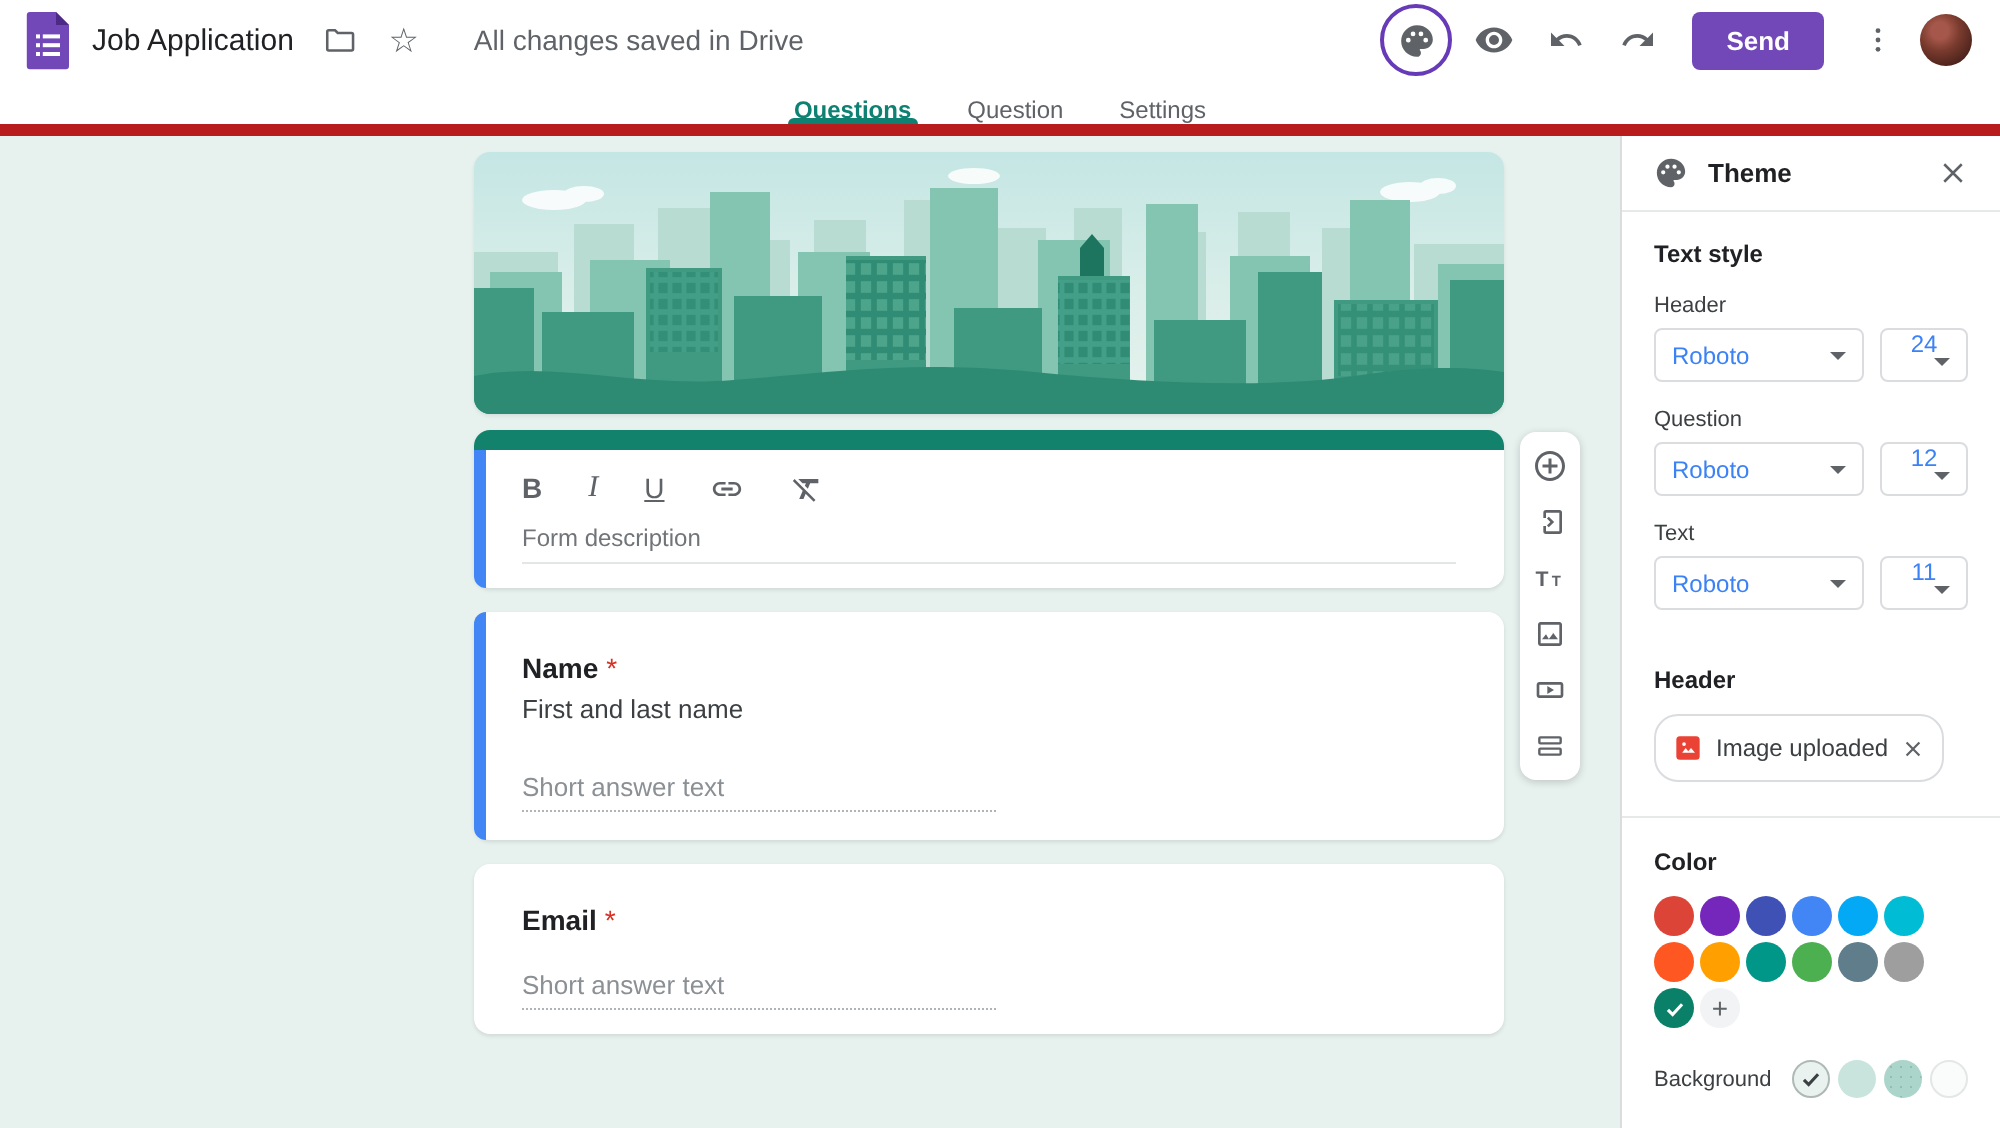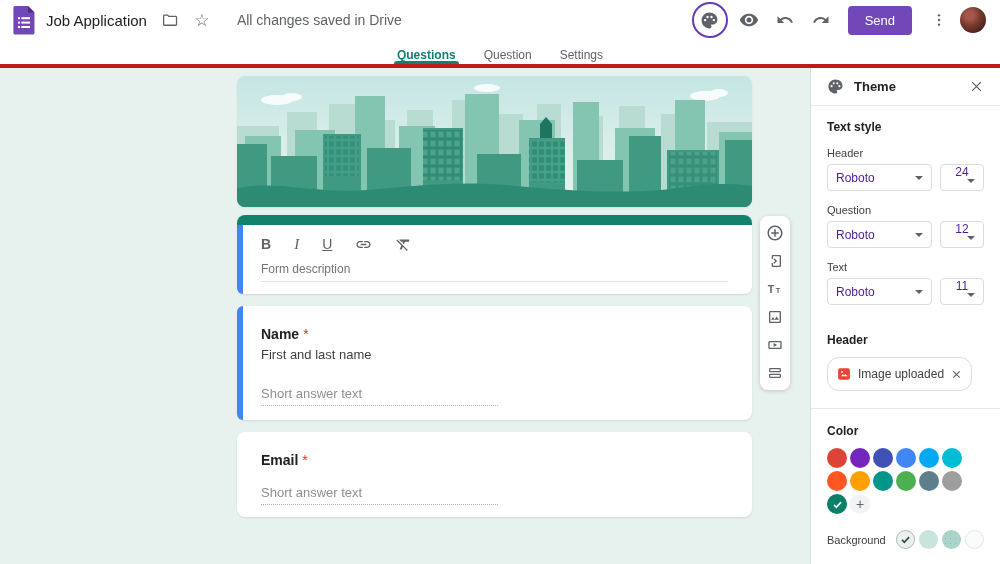--- a/index.html
+++ b/index.html
@@ -8,26 +8,26 @@
   svg { display:block; }
 
   
   .topbar { position:absolute; top:0; left:0; right:0; height:40px; background:#fff; display:flex; align-items:center; padding:0 14px 0 12px; z-index:5; }
   .doc-title { font-size:15px; color:#202124; margin-left:10px; white-space:nowrap; }
   .tb-icon { width:30px; height:30px; display:flex; align-items:center; justify-content:center; cursor:pointer; border-radius:50%; }
   .folder { margin-left:8px; } .star { margin-left:2px; }
   .saved { font-size:14px; color:#5f6368; margin-left:20px; }
   .tb-right { margin-left:auto; display:flex; align-items:center; gap:6px; }
   .palette-ring { width:36px; height:36px; border:2.5px solid #673ab7; border-radius:50%; display:flex; align-items:center; justify-content:center; background:#fff; }
-  .send-btn { background:#7248b9; color:#fff; font-size:13px; border:none; border-radius:4px; padding:7px 17px; margin:0 6px; cursor:pointer; font-family:inherit; }
+  .send-btn { background:#7248b9; color:#fff; font-size:13px; border:none; border-radius:4px; padding:7px 17px; margin:0 6px; cursor:pointer; font-family:inherit;font-weight:bold; }
   .avatar { width:26px; height:26px; border-radius:50%; cursor:pointer;
     background:radial-gradient(circle at 38% 32%, #a4574a 0 18%, #7a3b2e 42%, #4e241d 75%, #351713); }
 
   
-  .tabsbar { position:absolute; top:40px; left:0; right:0; height:28px; background:#fff; border-bottom:4px solid #b91c1c; display:flex; justify-content:center; gap:28px; z-index:4; }
+  .tabsbar { position:absolute; top:40px; left:0; right:0; height:28px; background:#fff; border-bottom:6px solid #b91c1c; display:flex; justify-content:center; gap:28px; z-index:4; }
   .tab { font-size:12px; color:#5f6368; padding-top:8px; cursor:pointer; position:relative; }
   .tab.active { color:#0e8173; font-weight:bold; }
   .tab.active::after { content:""; position:absolute; left:-3px; right:-3px; bottom:0; height:3px; background:#0e8173; border-radius:3px 3px 0 0; }
 
   
   .content { position:absolute; top:68px; left:0; width:810px; bottom:0; background:#e7f1ee; }
   .form-col { position:absolute; left:237px; top:8px; width:515px; }
   .banner { height:131px; border-radius:8px; overflow:hidden; box-shadow:0 1px 2px rgba(0,0,0,.08); }
   .banner svg { width:100%; height:100%; }
 
@@ -57,21 +57,21 @@
 
   
   .theme-panel { position:absolute; top:68px; left:810px; right:0; bottom:0; background:#fff; border-left:1px solid #dadce0; }
   .tp-header { height:38px; display:flex; align-items:center; padding:0 16px; border-bottom:1px solid #e6e9e8; }
   .tp-title { font-size:13px; font-weight:bold; color:#202124; margin-left:10px; }
   .tp-close { margin-left:auto; cursor:pointer; display:flex; }
   .tp-body { padding:14px 16px 0; }
   .tp-heading { font-size:12px; font-weight:bold; color:#202124; }
   .field-label { font-size:11px; color:#3c4043; margin:13px 0 5px; }
   .dd-row { display:flex; gap:8px; }
-  .dd { height:27px; border:1px solid #dadce0; border-radius:4px; display:flex; align-items:center; padding:0 8px; font-size:12px; color:#4c1d95; cursor:pointer; background:#fff; }
+  .dd { height:27px; border:1px solid #dadce0; border-radius:4px; display:flex; align-items:center; padding:0 8px; font-size:12px; color:#3b82f6; cursor:pointer; background:#fff; }
   .dd.font { flex:1; } .dd.size { width:44px;flex-direction:column; }
   .caret { margin-left:auto; width:0; height:0; border-left:4px solid transparent; border-right:4px solid transparent; border-top:4.5px solid #5f6368; }
   .tp-heading.mt { margin-top:28px; }
   .chip { margin-top:10px; display:inline-flex; align-items:center; gap:7px; height:26px; border:1px solid #dadce0; border-radius:12px; padding:16px 9px; font-size:12px; color:#3c4043; background:#fff; }
   .chip .x { cursor:pointer; display:flex; }
   .tp-divider { height:1px; background:#e6e9e8; margin:17px -16px 0; }
   .swatch-grid { margin-top:10px; display:grid; grid-template-columns:repeat(6,20px); gap:3px; width:max-content; }
   .swatch { width:20px; height:20px; border-radius:50%; cursor:pointer; display:flex; align-items:center; justify-content:center; }
   .swatch.add { background:#f1f3f4; color:#5f6368; font-size:14px; line-height:1; }
   .bg-row { margin-top:16px; display:flex; align-items:center; }

